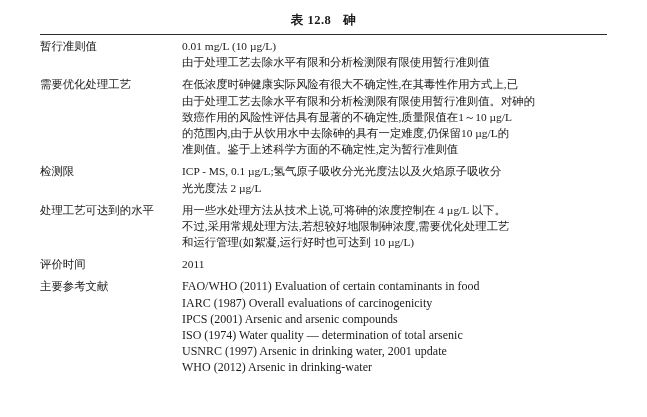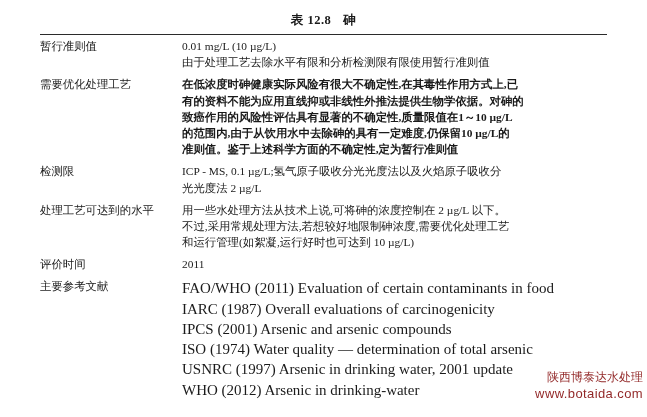--- a/index.html
+++ b/index.html
@@ -62,25 +62,24 @@
     width: 425px;
   }
   .cjk {
     font-family: "Liberation Serif", "DejaVu Serif", serif;
   }
   .val-line {
     display: block;
   }
   .tight {
     line-height: 1.38;
-    font-weight: bold;
   }
   .refs .val-line {
     line-height: 1.35;
-    font-size: 15px;
+    font-size: 12px;
   }
   .watermark {
     position: absolute;
     right: 4px;
     bottom: 18px;
     text-align: right;
     color: #8b1a1a;
     font-size: 12px;
     font-family: "Liberation Sans", sans-serif;
     opacity: 0.95;
@@ -109,37 +108,37 @@
         <td class="label cjk">暂行准则值</td>
         <td class="value">
           <span class="val-line">0.01 mg/L (10 µg/L)</span>
           <span class="val-line cjk">由于处理工艺去除水平有限和分析检测限有限使用暂行准则值</span>
         </td>
       </tr>
       <tr>
         <td class="label cjk">需要优化处理工艺</td>
         <td class="value tight">
           <span class="val-line cjk">在低浓度时砷健康实际风险有很大不确定性,在其毒性作用方式上,已</span>
-          <span class="val-line cjk">有的资料不能为应用直线抑或非线性外推法提供生物学依据。对砷的</span>
+          <span class="val-line cjk">由于处理工艺去除水平有限和分析检测限有限使用暂行准则值。对砷的</span>
           <span class="val-line cjk">致癌作用的风险性评估具有显著的不确定性,质量限值在1～10 µg/L</span>
           <span class="val-line cjk">的范围内,由于从饮用水中去除砷的具有一定难度,仍保留10 µg/L的</span>
           <span class="val-line cjk">准则值。鉴于上述科学方面的不确定性,定为暂行准则值</span>
         </td>
       </tr>
       <tr>
         <td class="label cjk">检测限</td>
         <td class="value">
           <span class="val-line cjk">ICP - MS, 0.1 µg/L;氢气原子吸收分光光度法以及火焰原子吸收分</span>
           <span class="val-line cjk">光光度法 2 µg/L</span>
         </td>
       </tr>
       <tr>
         <td class="label cjk">处理工艺可达到的水平</td>
         <td class="value">
-          <span class="val-line cjk">用一些水处理方法从技术上说,可将砷的浓度控制在 2 µg/L 以下。</span>
+          <span class="val-line cjk">用一些水处理方法从技术上说,可将砷的浓度控制在 4 µg/L 以下。</span>
           <span class="val-line cjk">不过,采用常规处理方法,若想较好地限制砷浓度,需要优化处理工艺</span>
           <span class="val-line cjk">和运行管理(如絮凝,运行好时也可达到 10 µg/L)</span>
         </td>
       </tr>
       <tr>
         <td class="label cjk">评价时间</td>
         <td class="value">
           <span class="val-line">2011</span>
         </td>
       </tr>
@@ -150,18 +149,14 @@
           <span class="val-line">IARC (1987) Overall evaluations of carcinogenicity</span>
           <span class="val-line">IPCS (2001) Arsenic and arsenic compounds</span>
           <span class="val-line">ISO (1974) Water quality — determination of total arsenic</span>
           <span class="val-line">USNRC (1997) Arsenic in drinking water, 2001 update</span>
           <span class="val-line">WHO (2012) Arsenic in drinking-water</span>
         </td>
       </tr>
     </tbody>
   </table>
 
-  <div class="watermark">
-    <div class="wm1 cjk">陕西博泰达水处理</div>
-    <div class="wm2">www.botaida.com</div>
-  </div>
 
 </div>
 
 </body></html>

